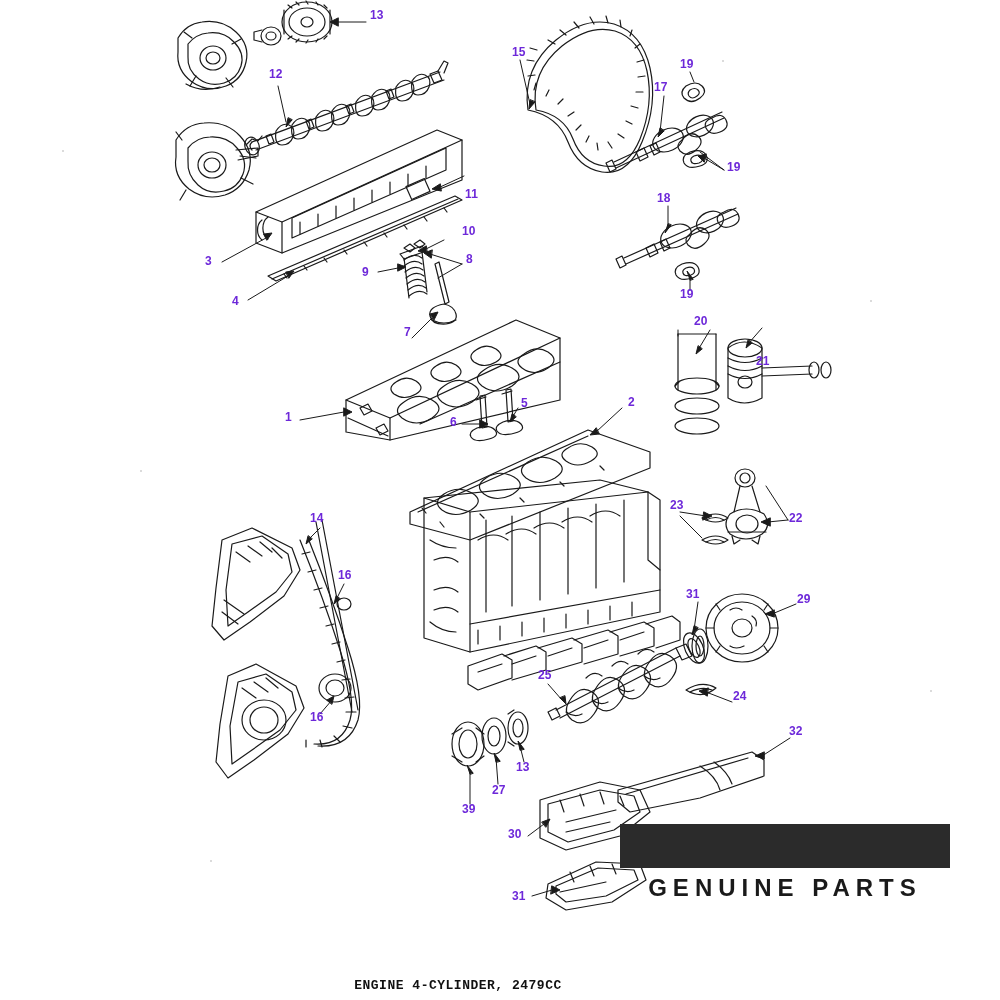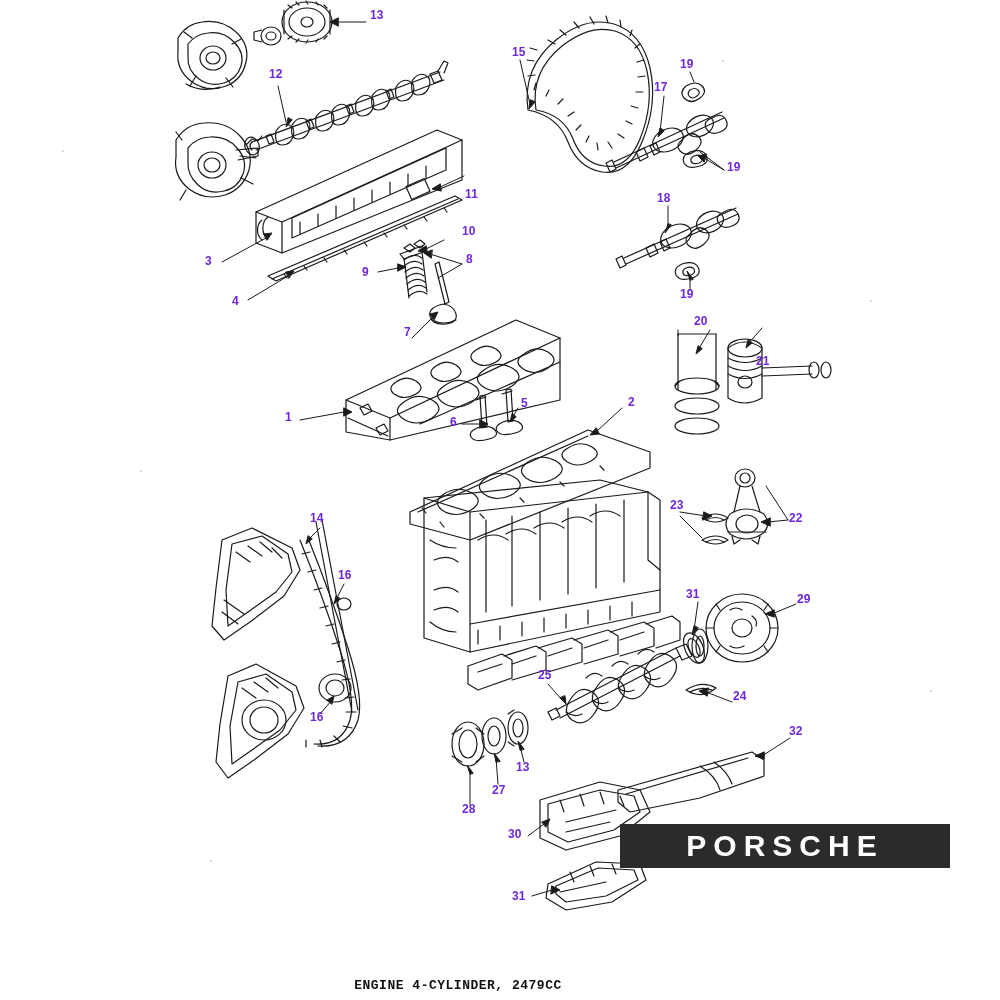--- a/index.html
+++ b/index.html
@@ -529,30 +529,30 @@
   <div class="callout" style="left:727px; top:161px;">19</div>
   <div class="callout" style="left:680px; top:288px;">19</div>
   <div class="callout" style="left:694px; top:315px;">20</div>
   <div class="callout" style="left:756px; top:311px;margin-top:44px;">21</div>
   <div class="callout" style="left:789px; top:512px;">22</div>
   <div class="callout" style="left:670px; top:499px;">23</div>
   <div class="callout" style="left:733px; top:690px;">24</div>
   <div class="callout" style="left:538px; top:669px;">25</div>
   <div class="callout" style="left:686px; top:588px;">31</div>
   <div class="callout" style="left:492px; top:784px;">27</div>
-  <div class="callout" style="left:462px; top:803px;">28</div>
+  <div class="callout" style="left:462px; top:803px;">39</div>
   <div class="callout" style="left:797px; top:593px;">29</div>
   <div class="callout" style="left:516px; top:761px;">13</div>
   <div class="callout" style="left:508px; top:828px;">30</div>
   <div class="callout" style="left:512px; top:890px;">31</div>
   <div class="callout" style="left:789px; top:725px;">32</div>
 
   <div id="brand-block">
     <div id="brand-bar"></div>
-    <div id="brand-name">PORSCHE</div>
+    <div id="brand-sub">GENUINE PARTS</div>
   </div>
 
   <div id="caption">ENGINE 4-CYLINDER, 2479CC</div>
 
   <div class="speck" style="left:62px; top:150px;"></div>
   <div class="speck" style="left:722px; top:60px;"></div>
   <div class="speck" style="left:140px; top:470px;"></div>
   <div class="speck" style="left:870px; top:300px;"></div>
   <div class="speck" style="left:210px; top:860px;"></div>
   <div class="speck" style="left:930px; top:690px;"></div>

